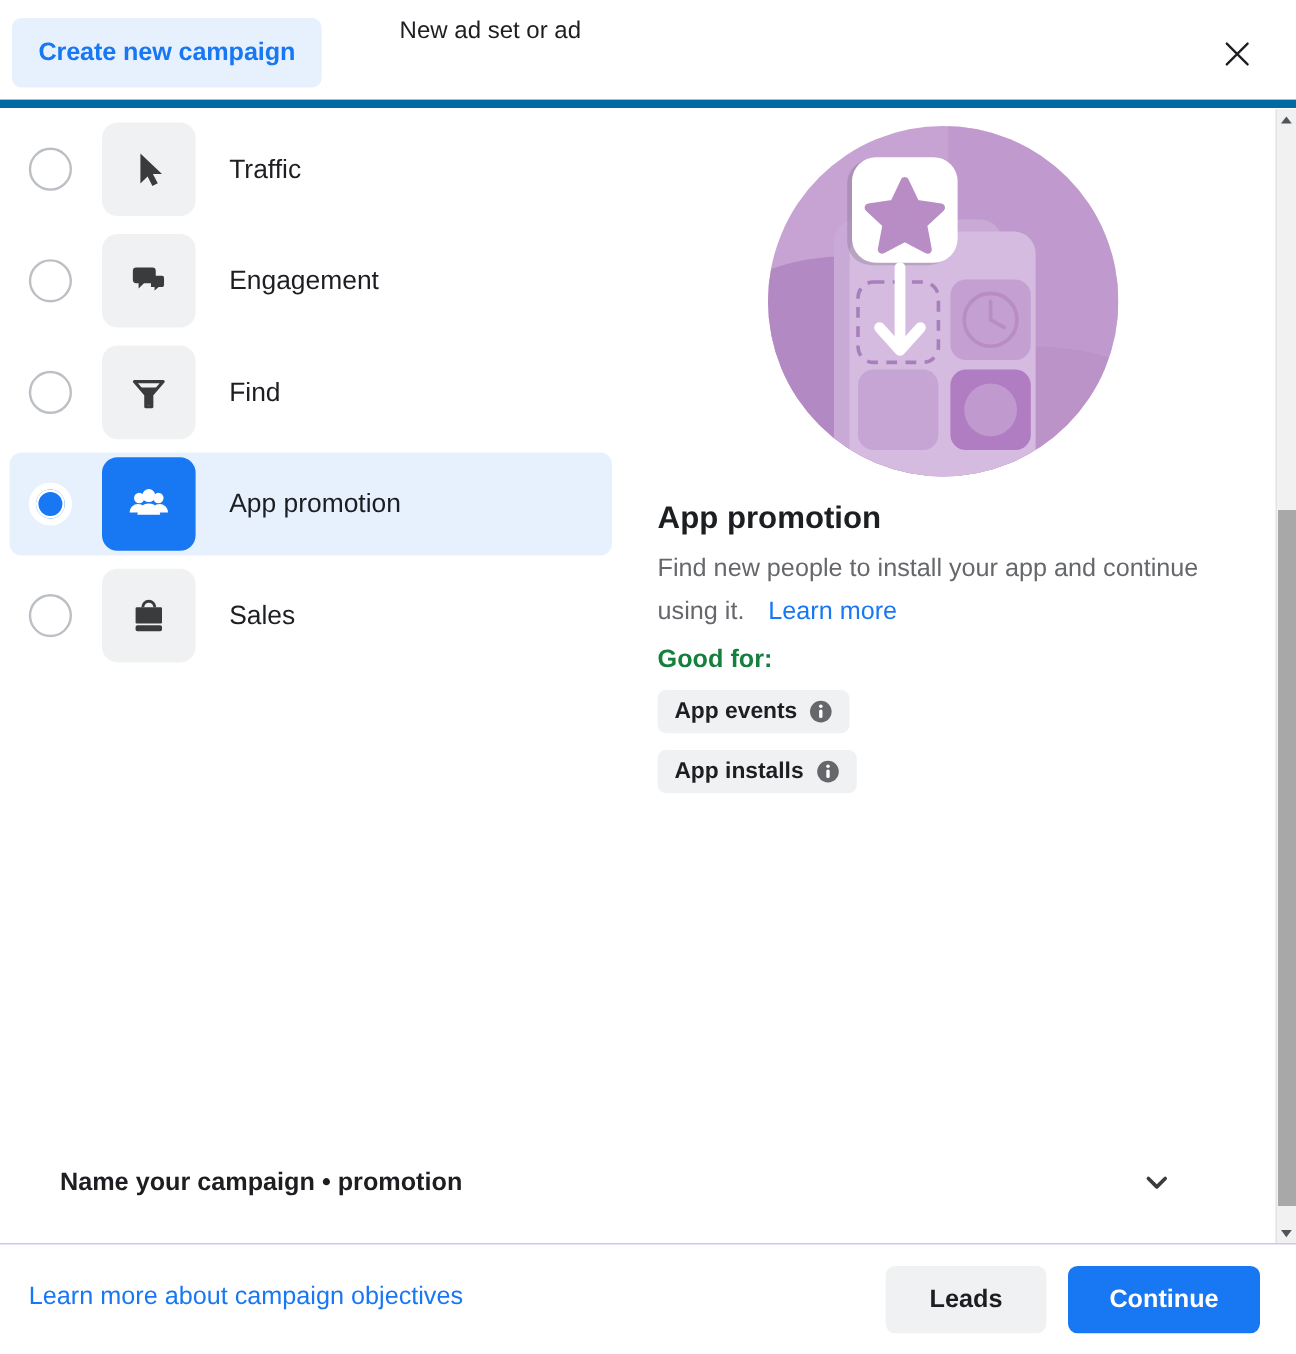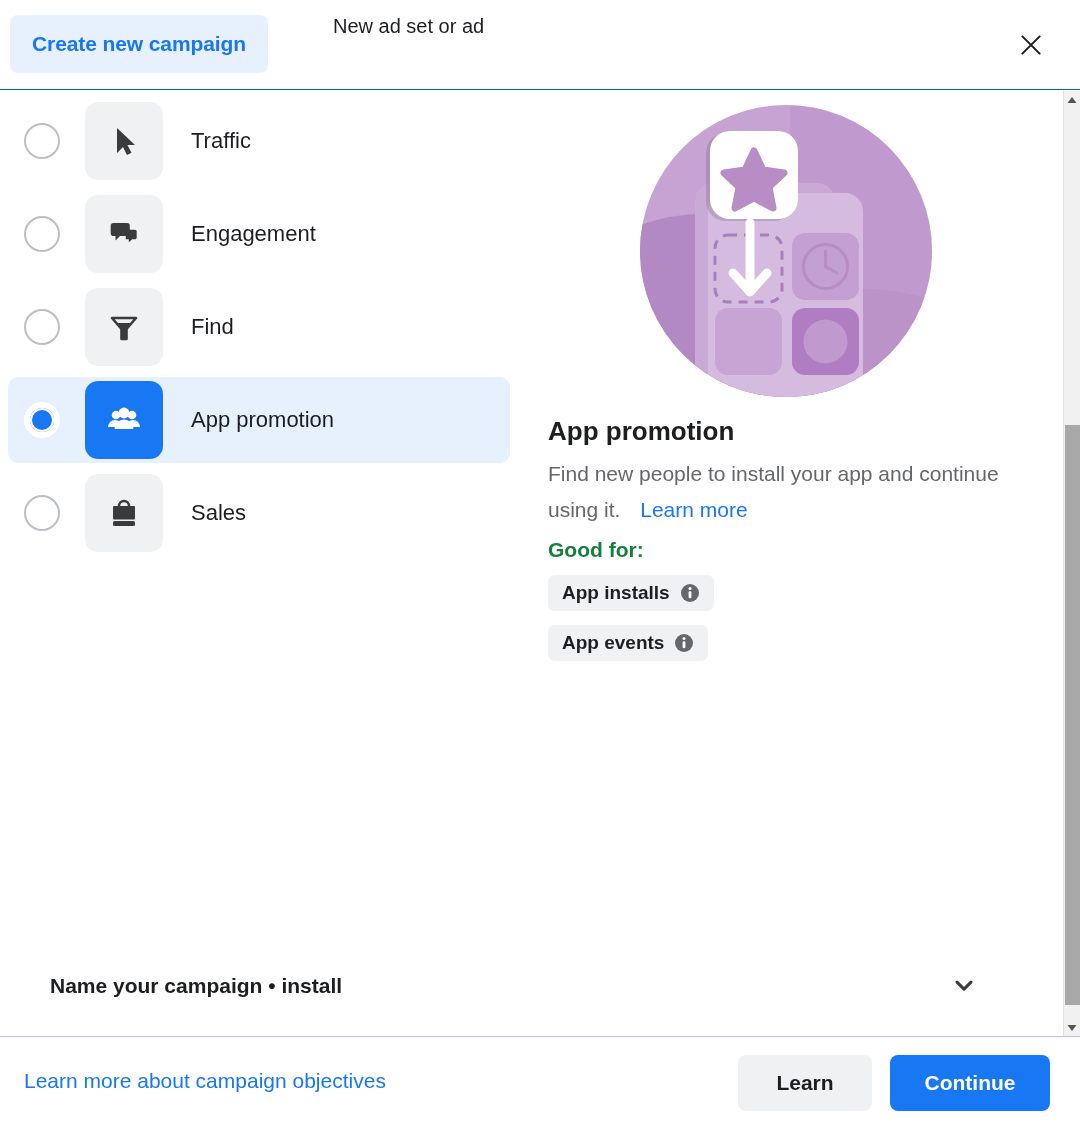--- a/index.html
+++ b/index.html
@@ -16,21 +16,21 @@
     position: relative;
   }
 
   
   .header {
     position: absolute;
     top: 0; left: 0;
     width: 1080px;
     height: 90px;
     background: #ffffff;
-    border-bottom: 1px solid #0369a1;
+    border-bottom: 7px solid #0369a1;
     box-sizing: border-box;
   }
   .tab-create {
     position: absolute;
     left: 10px;
     top: 15px;
     height: 58px;
     padding: 0 22px;
     display: flex;
     align-items: center;
@@ -429,47 +429,47 @@
     <div class="detail-desc">
       <span>Find new people to install your app and continue using it.</span>
       <a>Learn more</a>
     </div>
 
     <div class="good-for">Good for:</div>
 
     <div class="chips">
       <div class="chip-row">
         <span class="chip">
+          <span>App events</span>
+          <span class="info">
+            <svg width="20" height="20" viewBox="0 0 20 20">
+              <circle cx="10" cy="10" r="9" fill="#65676b"></circle>
+              <circle cx="10" cy="5.6" r="1.5" fill="#ffffff"></circle>
+              <rect x="8.6" y="8.3" width="2.8" height="7" rx="1.3" fill="#ffffff"></rect>
+            </svg>
+          </span>
+        </span>
+      </div>
+      <div class="chip-row">
+        <span class="chip">
           <span>App installs</span>
           <span class="info">
             <svg width="20" height="20" viewBox="0 0 20 20">
               <circle cx="10" cy="10" r="9" fill="#65676b"></circle>
               <circle cx="10" cy="5.6" r="1.5" fill="#ffffff"></circle>
               <rect x="8.6" y="8.3" width="2.8" height="7" rx="1.3" fill="#ffffff"></rect>
             </svg>
           </span>
         </span>
       </div>
-      <div class="chip-row">
-        <span class="chip">
-          <span>App events</span>
-          <span class="info">
-            <svg width="20" height="20" viewBox="0 0 20 20">
-              <circle cx="10" cy="10" r="9" fill="#65676b"></circle>
-              <circle cx="10" cy="5.6" r="1.5" fill="#ffffff"></circle>
-              <rect x="8.6" y="8.3" width="2.8" height="7" rx="1.3" fill="#ffffff"></rect>
-            </svg>
-          </span>
-        </span>
-      </div>
     </div>
   </div>
 
   <div class="name-campaign">
-    <span class="name-campaign-label">Name your campaign • install</span>
+    <span class="name-campaign-label">Name your campaign • promotion</span>
     <span class="name-campaign-chevron">
       <svg width="28" height="28" viewBox="0 0 24 24">
         <path d="M6 9.5 L12 15.5 L18 9.5" fill="none" stroke="#3a3b3c" stroke-width="2.6" stroke-linecap="round" stroke-linejoin="round"></path>
       </svg>
     </span>
   </div>
 </div>
 
 <div class="scrollbar">
   <div class="sb-arrow up">
@@ -481,18 +481,18 @@
   <div class="sb-arrow down">
     <svg width="10" height="8" viewBox="0 0 10 8">
       <path d="M5 7 L0.5 1 L9.5 1 Z" fill="#50555c"></path>
     </svg>
   </div>
 </div>
 
 <div class="footer">
   <a class="footer-link">Learn more about campaign objectives</a>
   <div class="btn btn-cancel">
-    <span>Learn</span>
+    <span>Leads</span>
   </div>
   <div class="btn btn-continue">
     <span>Continue</span>
   </div>
 </div>
 
 </body></html>

